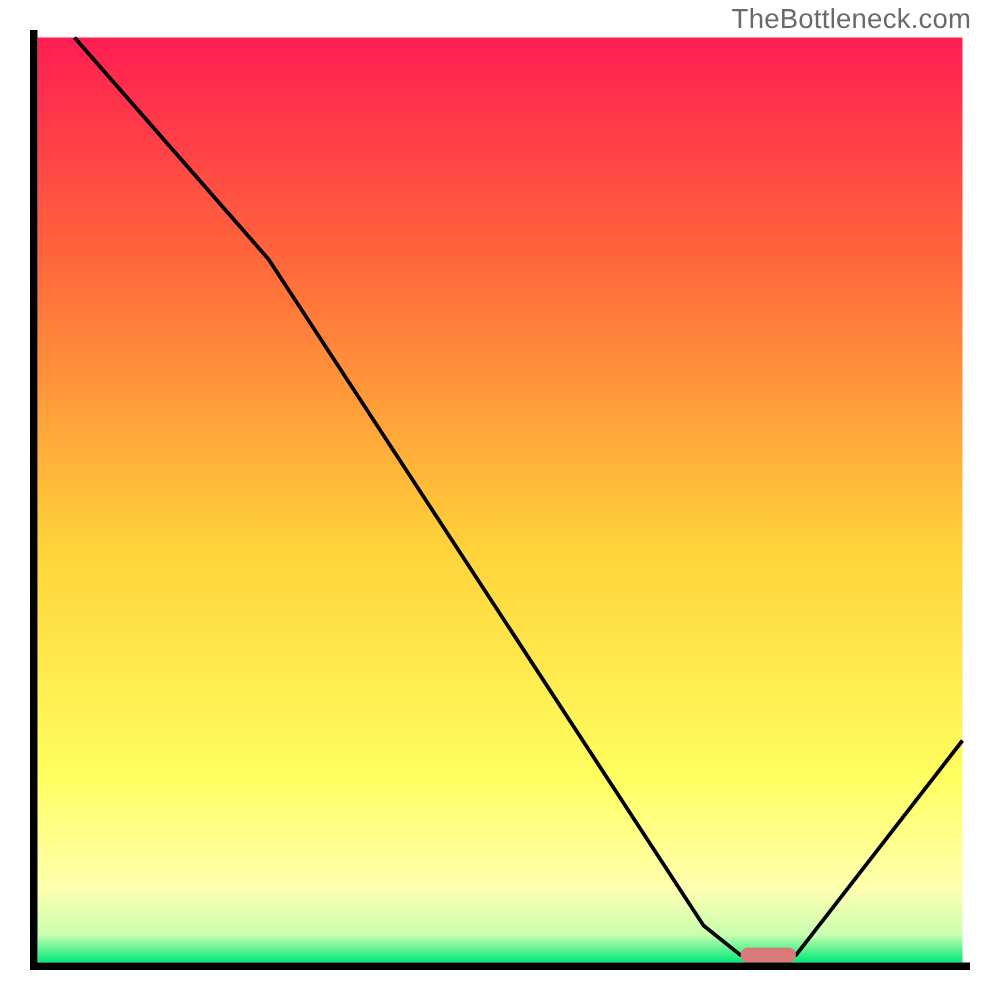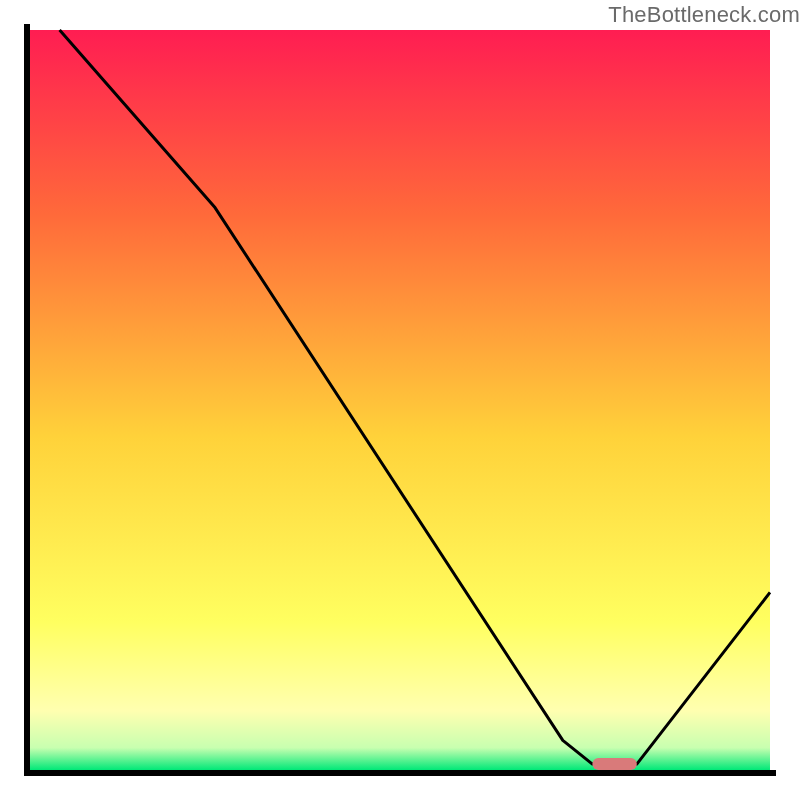--- a/index.html
+++ b/index.html
@@ -11,21 +11,21 @@
     font-family: Arial, Helvetica, sans-serif;
   }
   .container {
     position: relative;
     width: 800px;
     height: 800px;
   }
   .watermark {
     position: absolute;
     top: 2px;
-    right: 0;
+    right: 23px;
     color: #6a6a6a;
     font-size: 22px;
     font-weight: 500;
     letter-spacing: 0.2px;
     z-index: 10;
   }
   svg {
     display: block;
   }
 </style>

